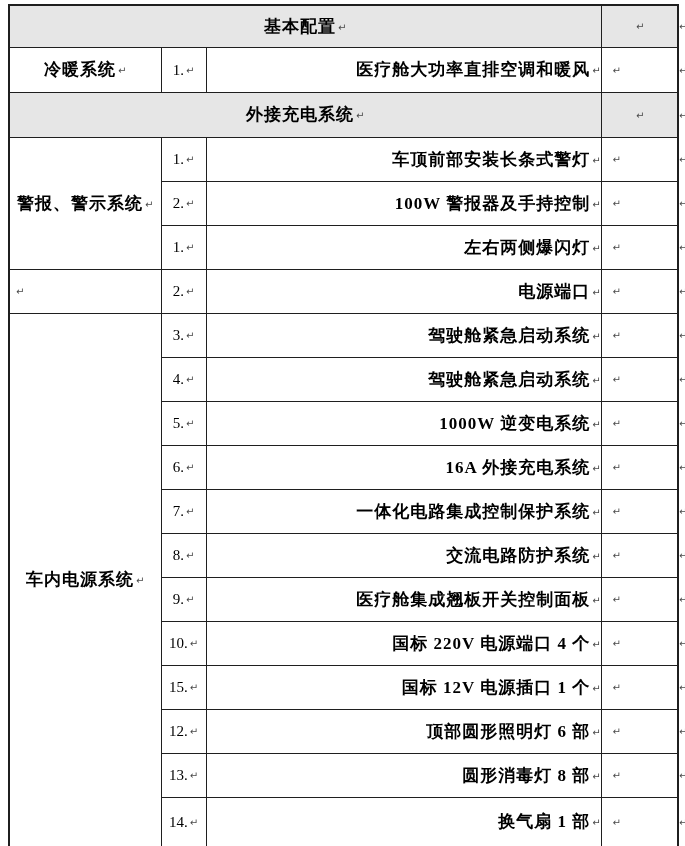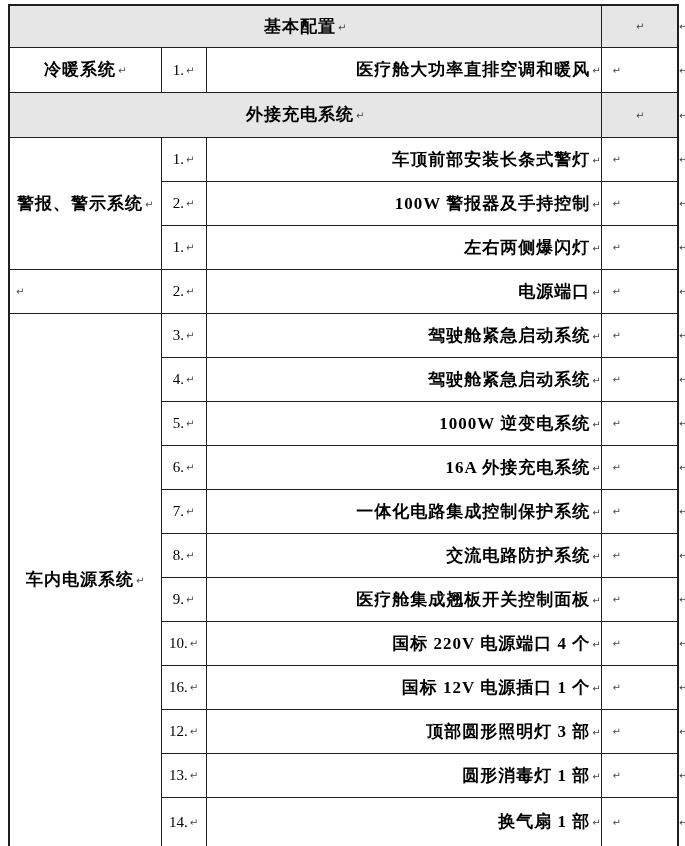--- a/index.html
+++ b/index.html
@@ -147,32 +147,32 @@
           <td class="num-cell"><span class="num">9.</span><span class="pilcrow">↵</span></td>
           <td class="desc-cell"><span class="zh">医疗舱集成翘板开关控制面板</span><span class="pilcrow">↵</span></td>
           <td class="blank-cell"><span class="pilcrow">↵</span></td>
         </tr>
         <tr style="height: 44px;">
           <td class="num-cell"><span class="num">10.</span><span class="pilcrow">↵</span></td>
           <td class="desc-cell"><span class="zh">国标 220V 电源端口 4 个</span><span class="pilcrow">↵</span></td>
           <td class="blank-cell"><span class="pilcrow">↵</span></td>
         </tr>
         <tr style="height: 44px;">
-          <td class="num-cell"><span class="num">16.</span><span class="pilcrow">↵</span></td>
+          <td class="num-cell"><span class="num">15.</span><span class="pilcrow">↵</span></td>
           <td class="desc-cell"><span class="zh">国标 12V 电源插口 1 个</span><span class="pilcrow">↵</span></td>
           <td class="blank-cell"><span class="pilcrow">↵</span></td>
         </tr>
         <tr style="height: 44px; padding-left: 41px;">
           <td class="num-cell"><span class="num">12.</span><span class="pilcrow">↵</span></td>
-          <td class="desc-cell"><span class="zh">顶部圆形照明灯 3 部</span><span class="pilcrow">↵</span></td>
+          <td class="desc-cell"><span class="zh">顶部圆形照明灯 6 部</span><span class="pilcrow">↵</span></td>
           <td class="blank-cell"><span class="pilcrow">↵</span></td>
         </tr>
         <tr style="height: 44px; padding-left: 12px;">
           <td class="num-cell"><span class="num">13.</span><span class="pilcrow">↵</span></td>
-          <td class="desc-cell"><span class="zh">圆形消毒灯 1 部</span><span class="pilcrow">↵</span></td>
+          <td class="desc-cell"><span class="zh">圆形消毒灯 8 部</span><span class="pilcrow">↵</span></td>
           <td class="blank-cell"><span class="pilcrow">↵</span></td>
         </tr>
         <tr style="height: 50px;">
           <td class="num-cell"><span class="num">14.</span><span class="pilcrow">↵</span></td>
           <td class="desc-cell"><span class="zh">换气扇 1 部</span><span class="pilcrow">↵</span></td>
           <td class="blank-cell"><span class="pilcrow">↵</span></td>
         </tr>
       </tbody>
   </table>
   <div id="row-end-layer">

